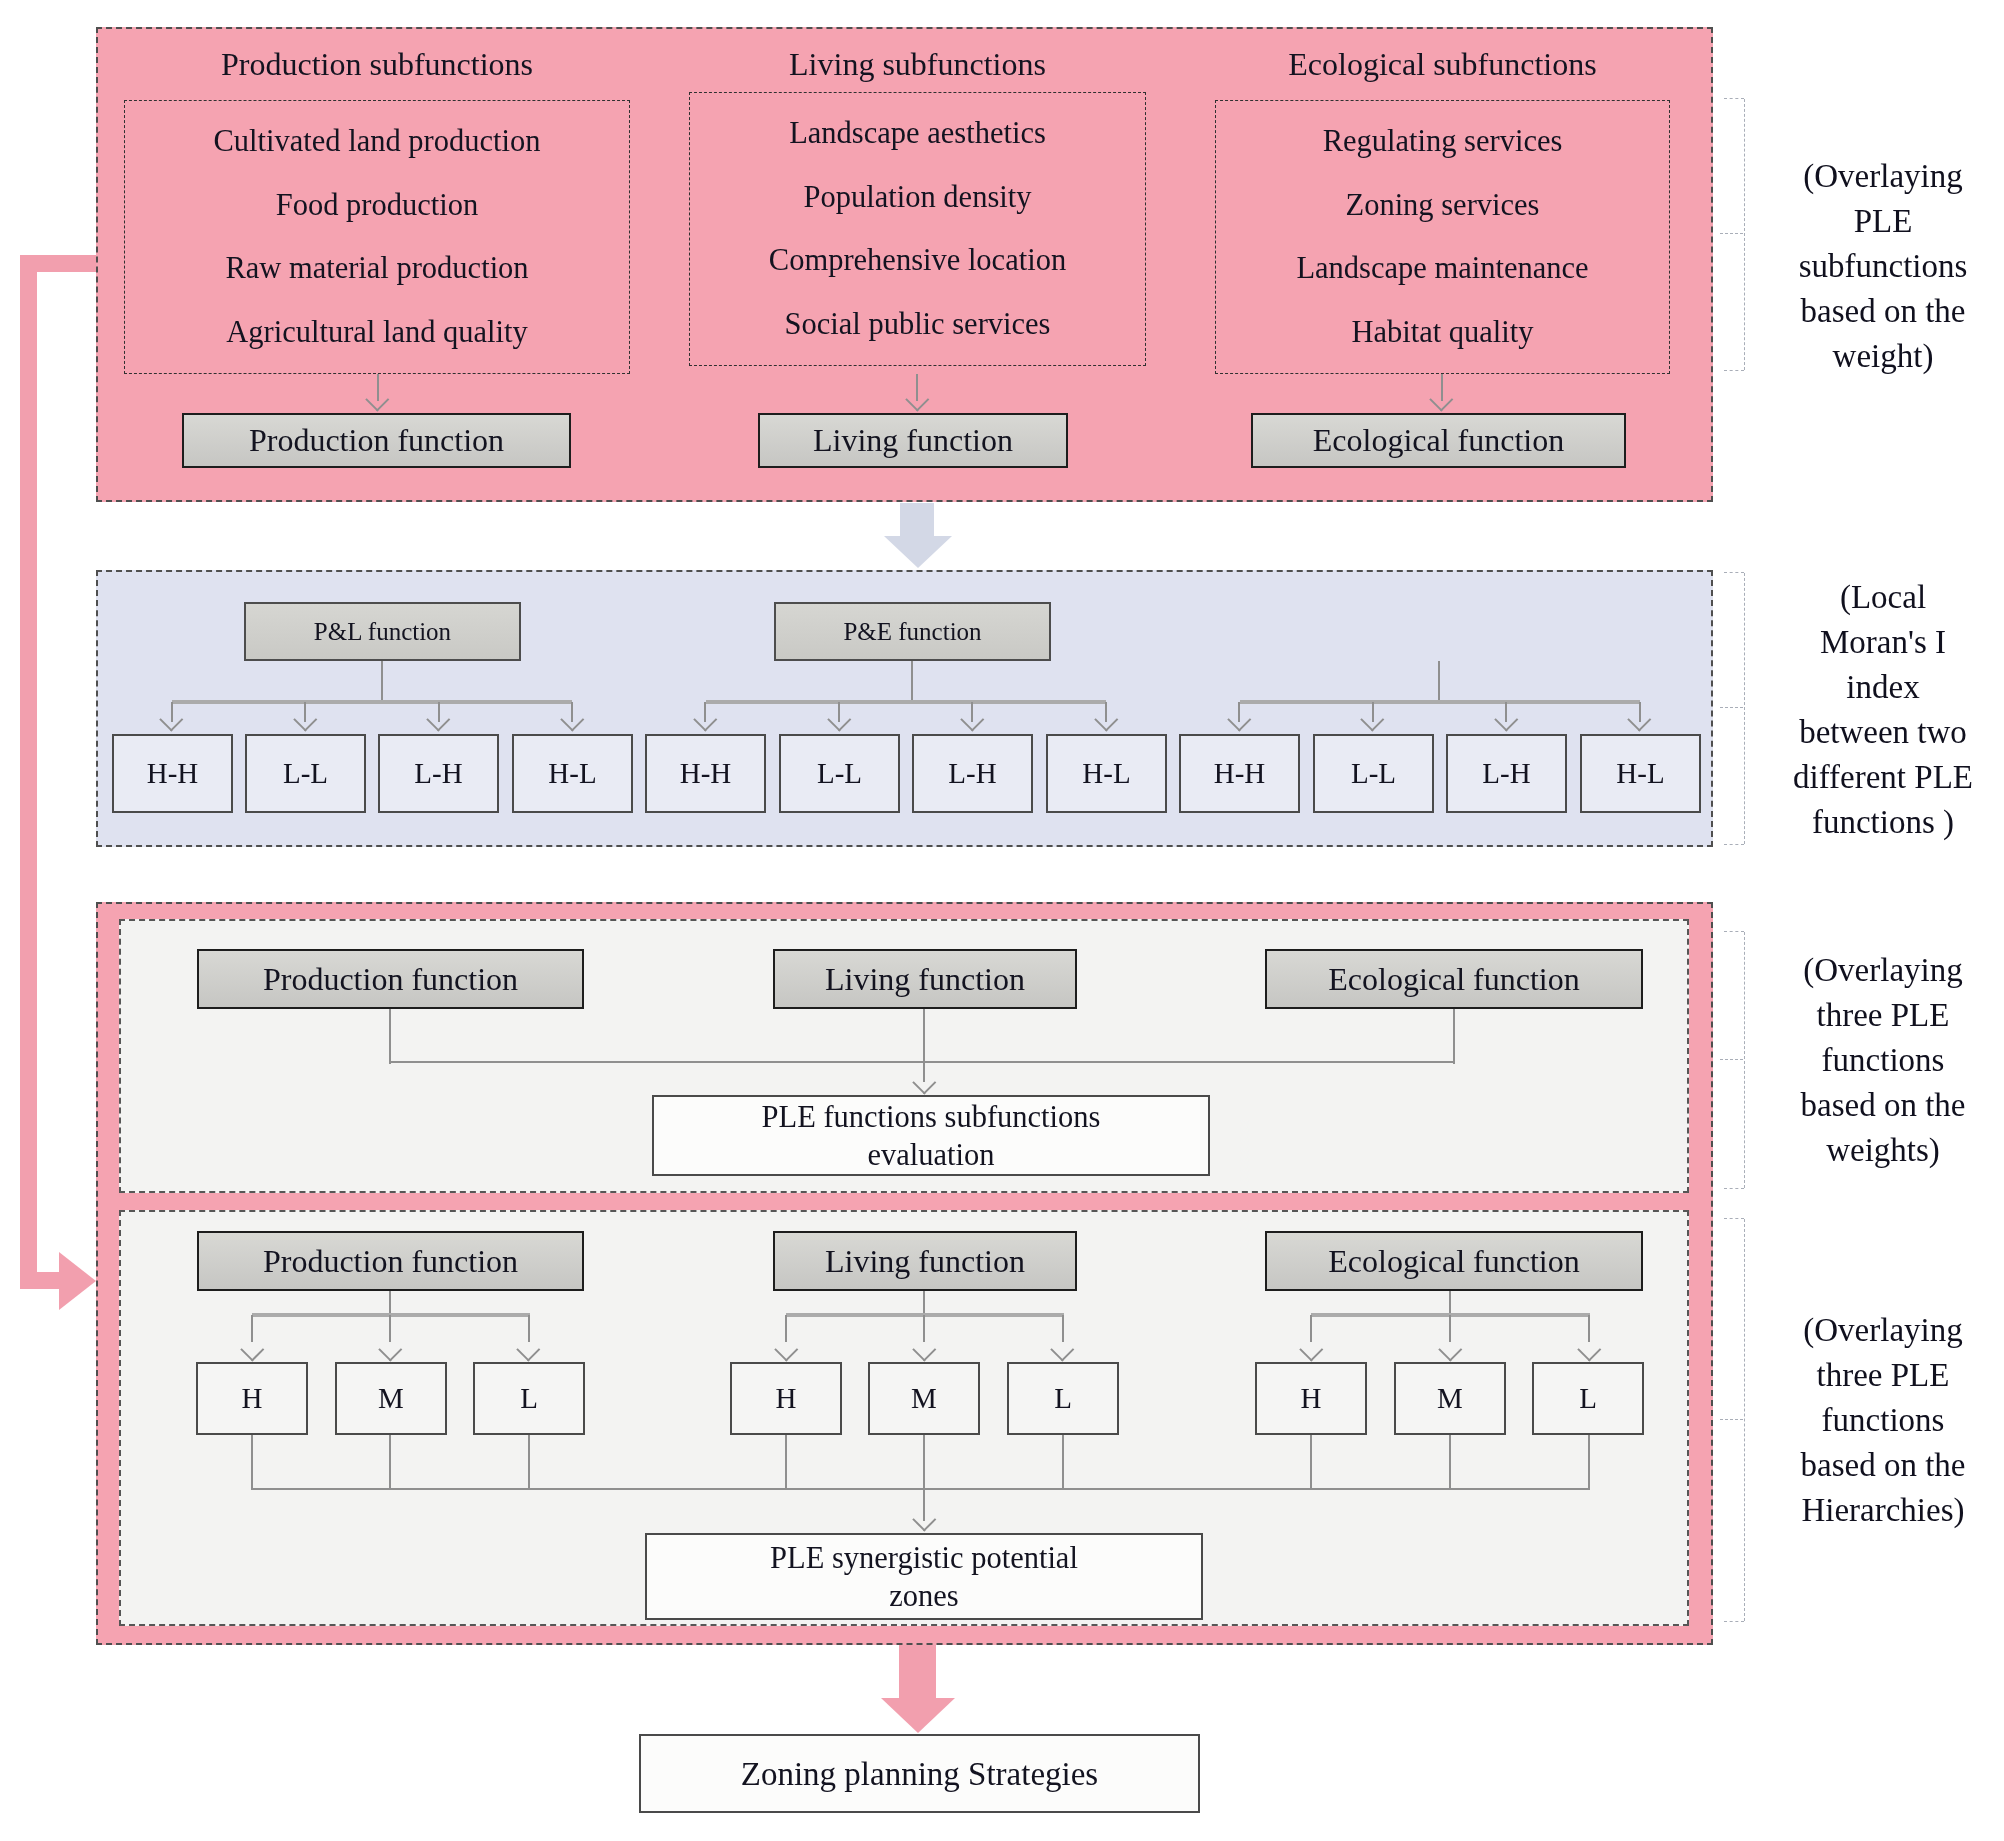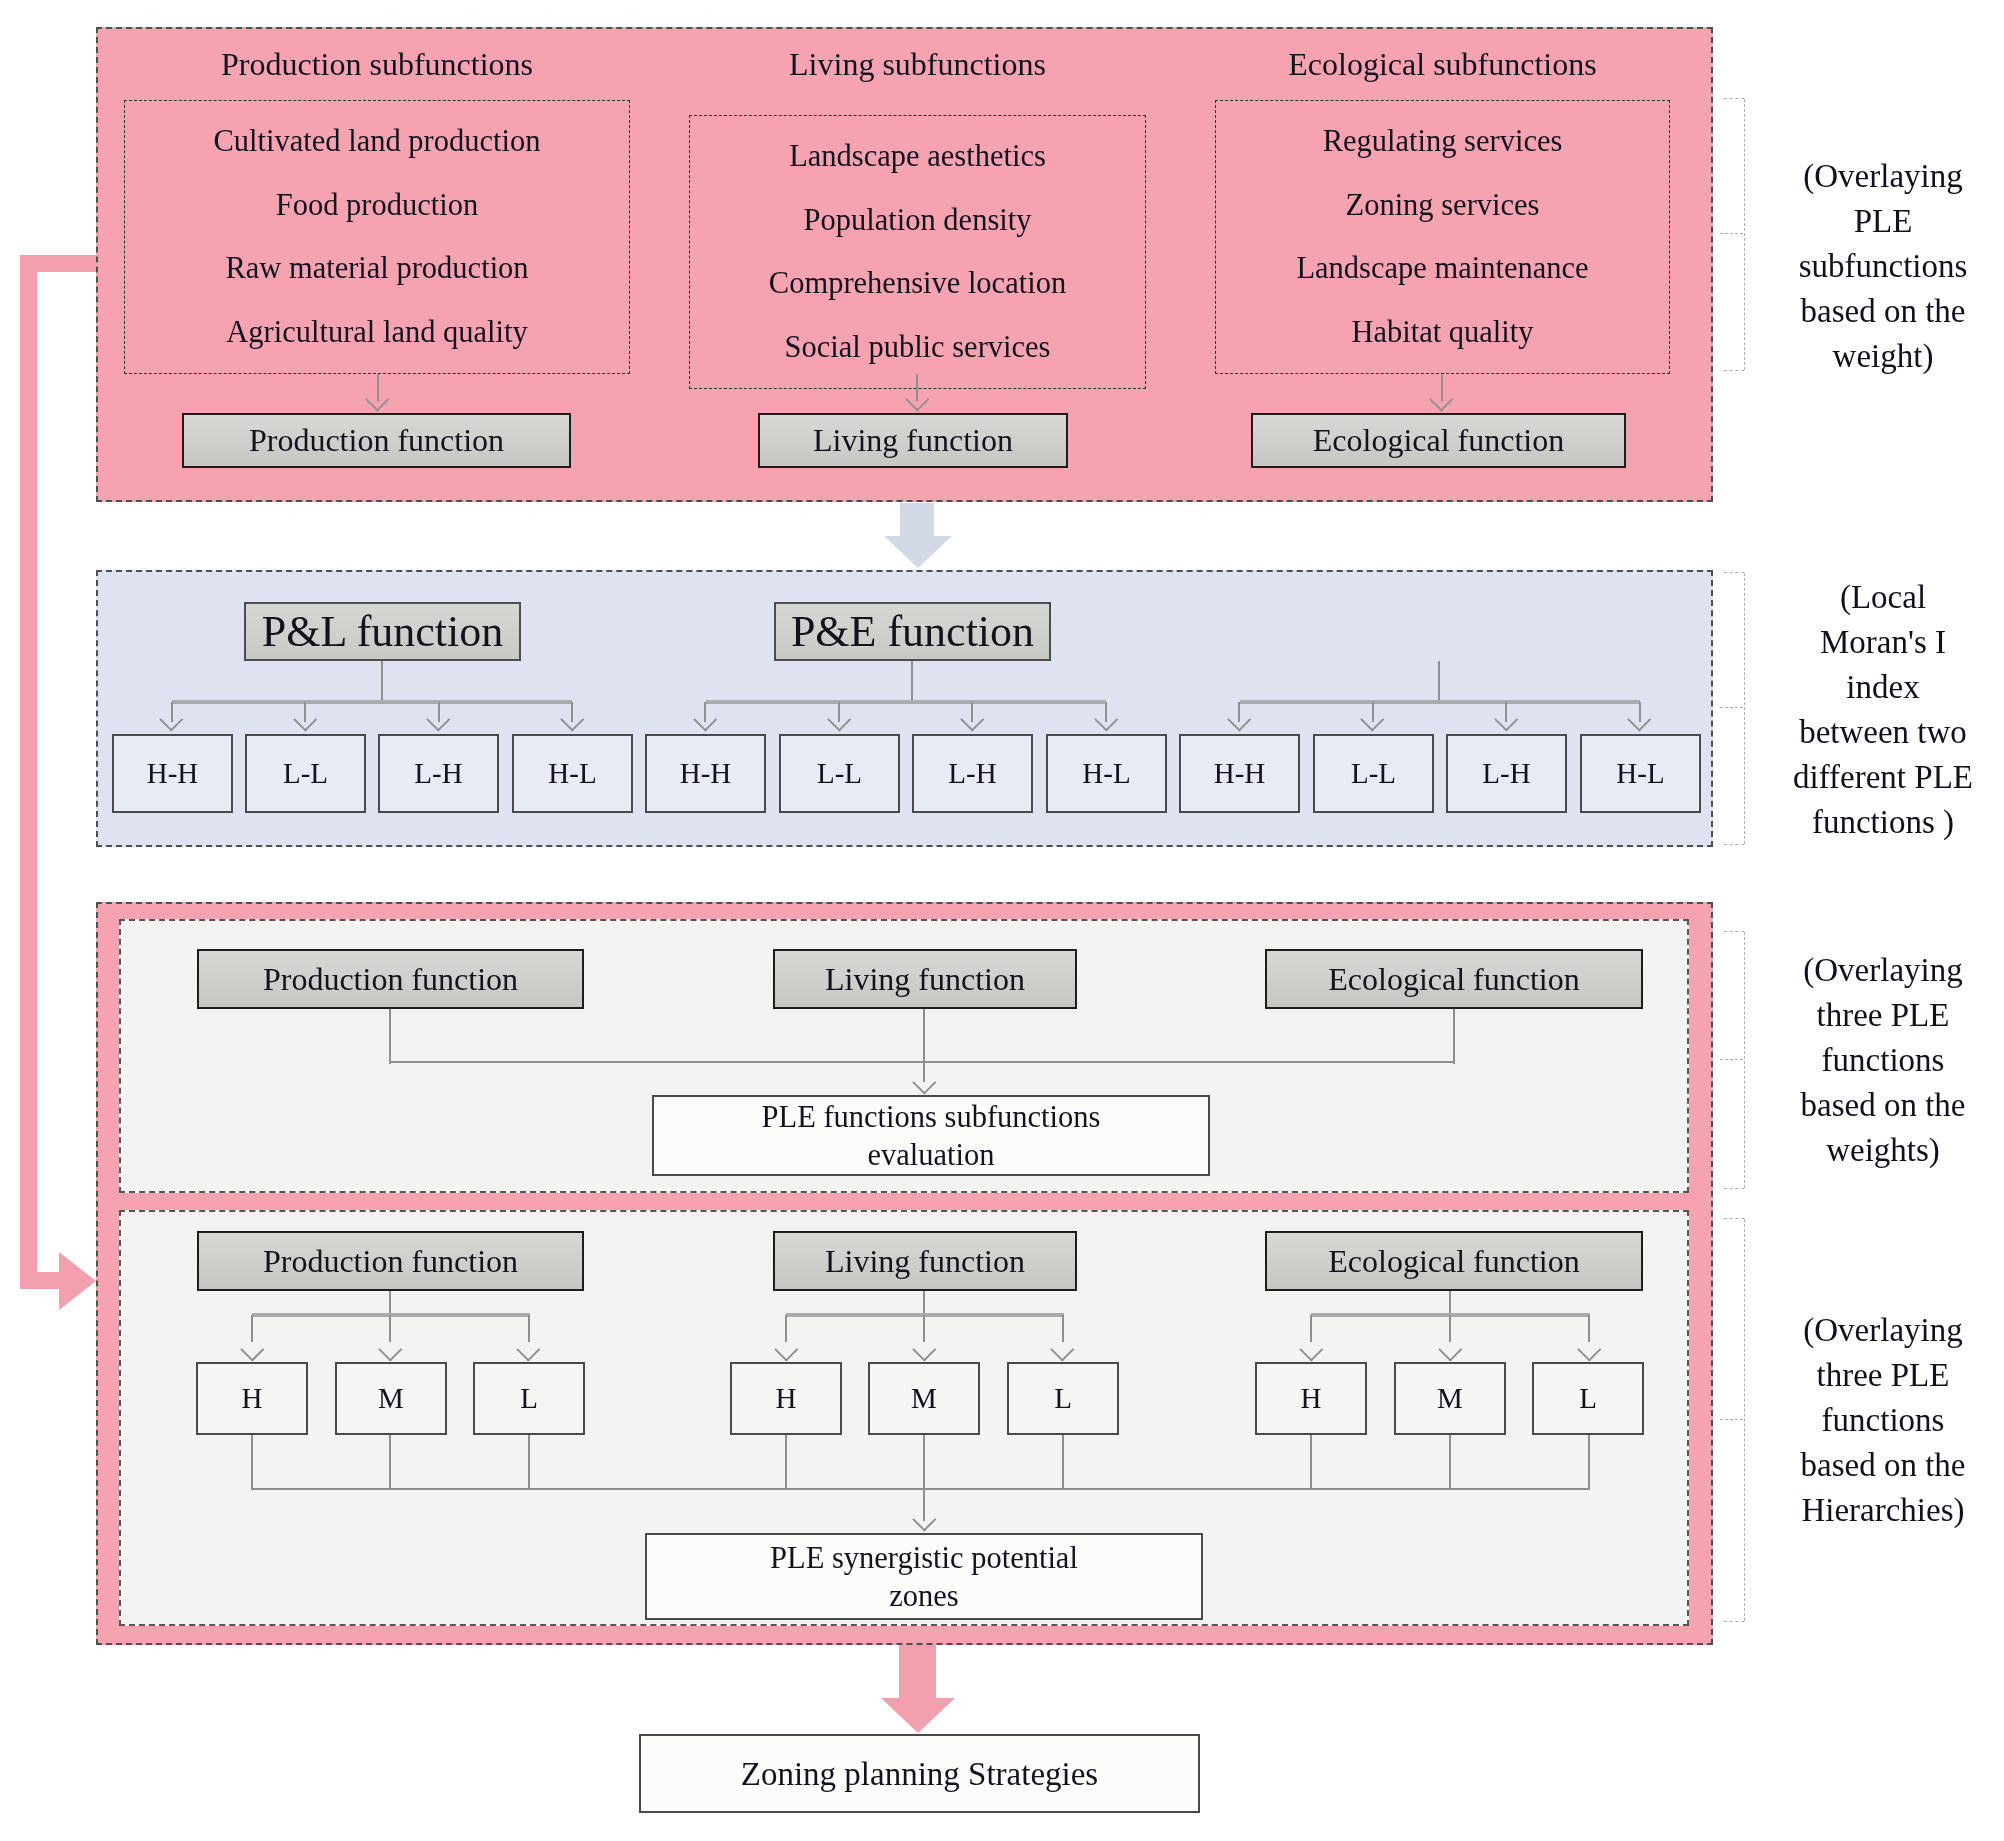--- a/index.html
+++ b/index.html
@@ -7,21 +7,21 @@
   #canvas{position:relative;width:2005px;height:1842px;background:#ffffff;overflow:hidden;}
   .abs{position:absolute;}
   .sec{position:absolute;border:2.4px dashed #4f4f4f;box-sizing:border-box;}
   .pinkbg{background:#F5A3B1;}
   .lavbg{background:#DFE2F0;}
   .panel{position:absolute;border:2.4px dashed #565656;background:#F3F3F2;box-sizing:border-box;}
   .colhead{position:absolute;text-align:center;font-size:32px;color:#131320;}
   .ibox{position:absolute;border:1.8px dashed #303030;box-sizing:border-box;display:flex;flex-direction:column;justify-content:space-around;padding:8.5px 0;}
   .item{text-align:center;font-size:30.5px;color:#131320;}
   .gbox{position:absolute;background:linear-gradient(180deg,#d8d8d4,#c6c6c3);border:2.4px solid #1d1d1d;box-sizing:border-box;display:flex;align-items:center;justify-content:center;font-size:32px;text-align:center;}
-  .gbox2{position:absolute;background:linear-gradient(180deg,#d6d6d2,#c9c9c5);border:2.4px solid #4d4d4d;box-sizing:border-box;display:flex;align-items:center;justify-content:center;font-size:44px;text-align:left;}
+  .gbox2{position:absolute;background:linear-gradient(180deg,#d6d6d2,#c9c9c5);border:2.4px solid #4d4d4d;box-sizing:border-box;display:flex;align-items:center;justify-content:center;font-size:25px;text-align:left;}
   .sbox{position:absolute;background:#E9EBF4;border:2.4px solid #4a4a4a;box-sizing:border-box;display:flex;align-items:center;justify-content:center;font-size:29px;}
   .sbox2{position:absolute;background:#F5F5F4;border:2.4px solid #4a4a4a;box-sizing:border-box;display:flex;align-items:center;justify-content:center;font-size:29px;}
   .wbox{position:absolute;background:#FCFCFB;border:2.4px solid #4a4a4a;box-sizing:border-box;display:flex;align-items:center;justify-content:center;font-size:30.5px;text-align:center;white-space:pre-line;line-height:38px;}
   .vline{position:absolute;background:#8f8f8f;width:2.4px;}
   .hline{position:absolute;background:#8f8f8f;height:2.4px;}
   .bar{position:absolute;background:#ababab;height:3.7px;}
   .chev{position:absolute;width:14.6px;height:14.6px;border-right:2.4px solid #8f8f8f;border-bottom:2.4px solid #8f8f8f;transform:rotate(45deg);}
   .ann{position:absolute;font-size:33px;line-height:45px;text-align:center;white-space:pre-line;color:#10101e;}
   .brace{position:absolute;width:0;border-left:1.8px dashed #a9aeb8;}
   .brace::before{content:"";position:absolute;left:-21px;top:-1.2px;width:19.5px;border-top:1.8px dashed #a9aeb8;}
@@ -47,21 +47,21 @@
   <div class="colhead" style="left:124px;top:46px;width:506px;">Production subfunctions</div>
   <div class="colhead" style="left:689px;top:46px;width:457px;">Living subfunctions</div>
   <div class="colhead" style="left:1215px;top:46px;width:455px;">Ecological subfunctions</div>
 
   <div class="ibox" style="left:124px;top:100px;width:506px;height:274px;">
     <div class="item">Cultivated land production</div>
     <div class="item">Food production</div>
     <div class="item">Raw material production</div>
     <div class="item">Agricultural land quality</div>
   </div>
-  <div class="ibox" style="left:689px;top:115px;width:457px;height:274px;">
+  <div class="ibox" style="left:689px;top:92px;width:457px;height:274px;">
     <div class="item">Landscape aesthetics</div>
     <div class="item">Population density</div>
     <div class="item">Comprehensive location</div>
     <div class="item">Social public services</div>
   </div>
   <div class="ibox" style="left:1215px;top:100px;width:455px;height:274px;">
     <div class="item">Regulating services</div>
     <div class="item">Zoning services</div>
     <div class="item">Landscape maintenance</div>
     <div class="item">Habitat quality</div>

